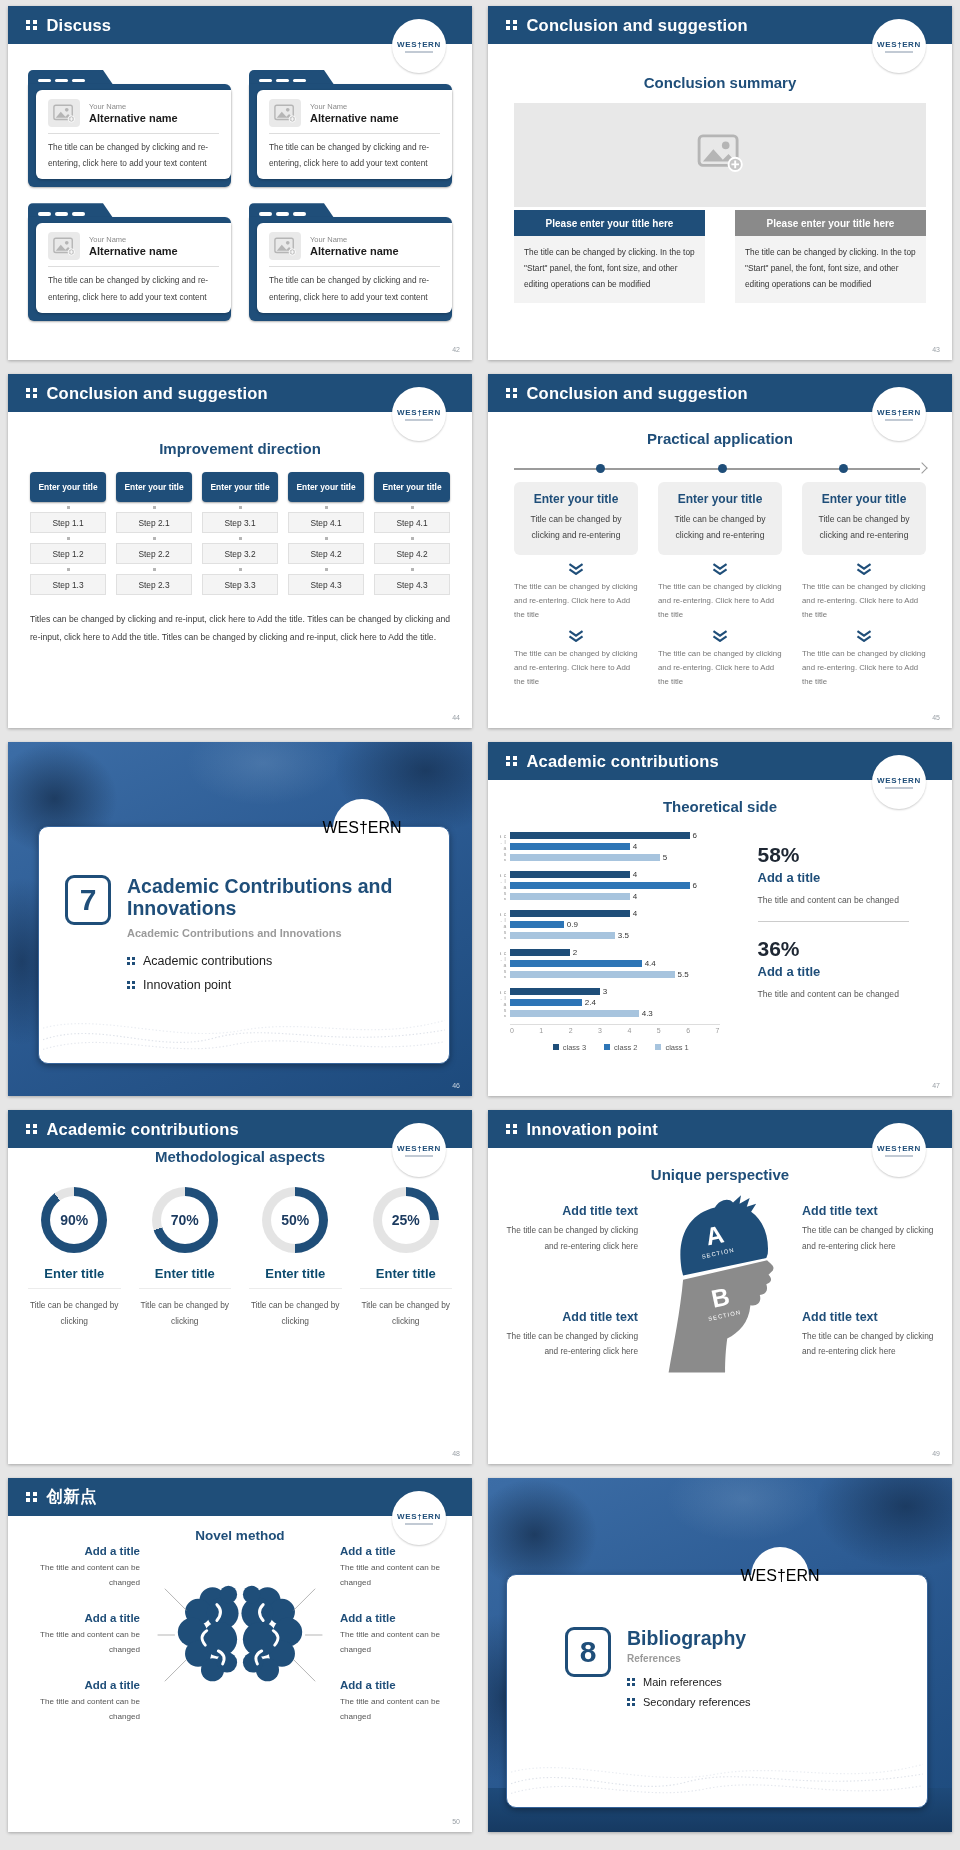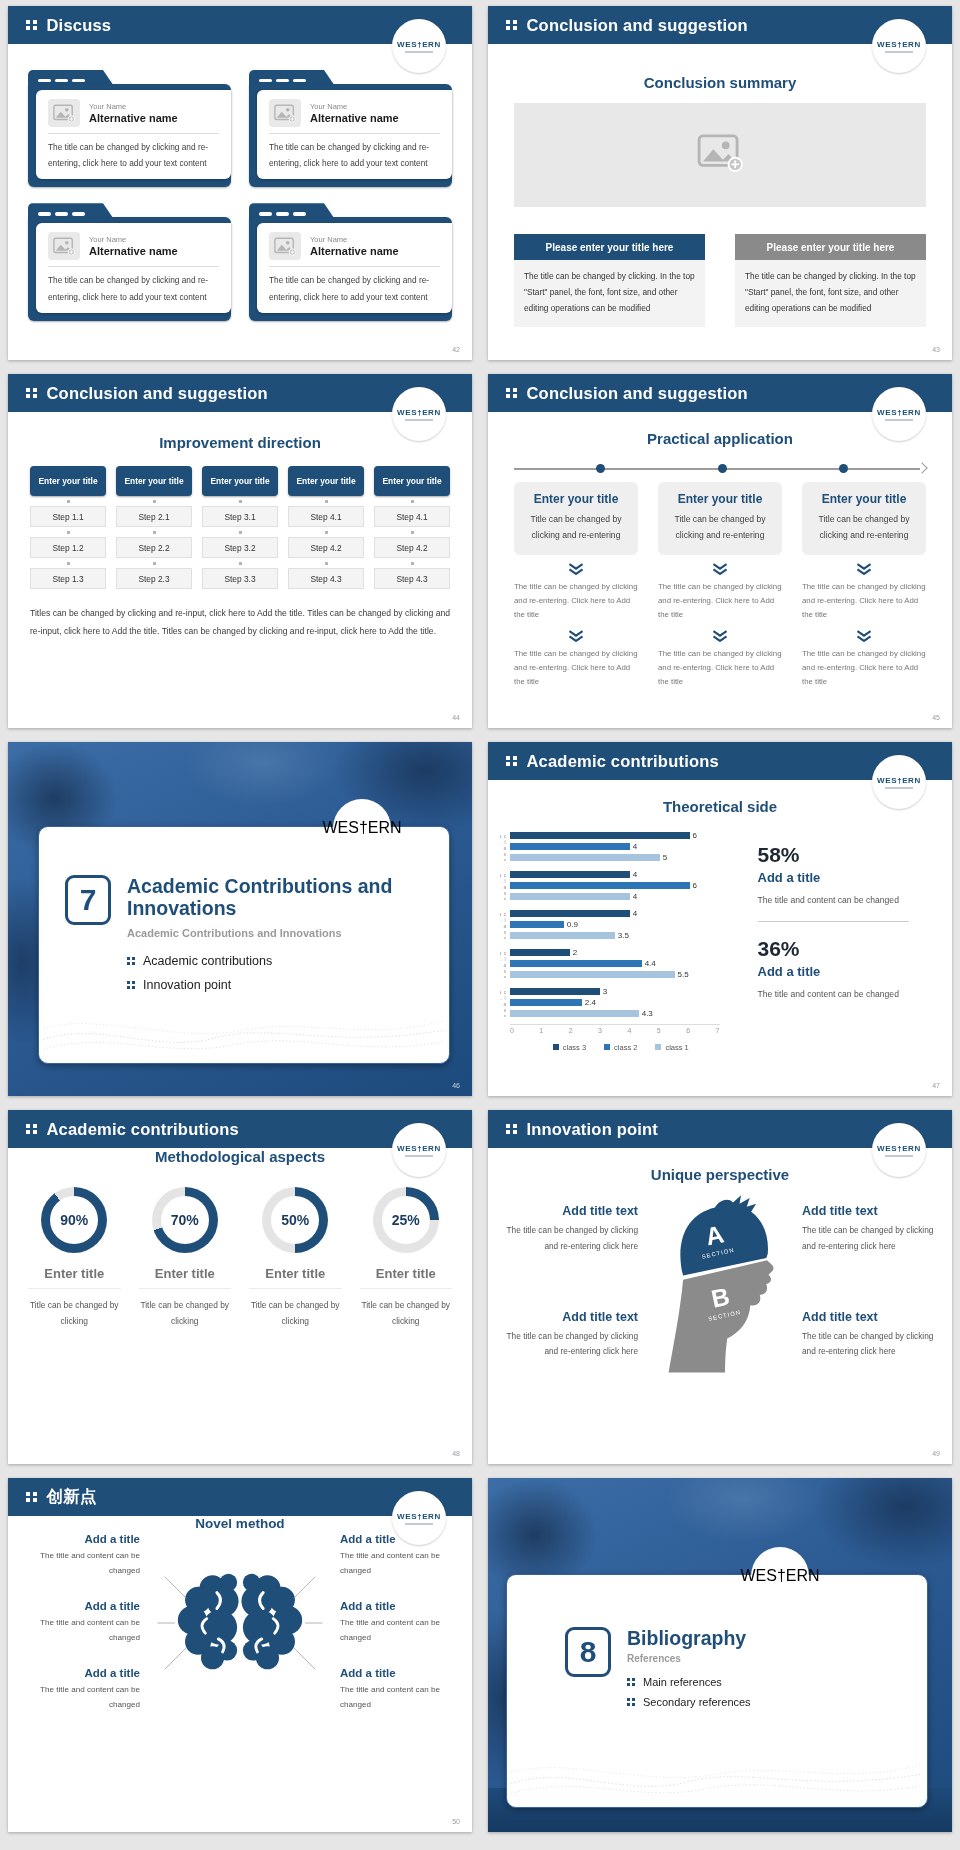--- a/index.html
+++ b/index.html
@@ -28,26 +28,26 @@
   .fc-top{display:flex;gap:9px;align-items:center}
   .img-ph{background:#e9e9e9;border-radius:4px;display:flex;align-items:center;justify-content:center}
   .img-ph.sm{width:32px;height:28px;flex-shrink:0}
   .yn{font-size:7.5px;color:#8a8a8a}
   .an{font-size:11px;font-weight:bold;color:#1c1c1c;margin-top:1px}
   .folder-card hr{border:none;border-top:1px solid #ddd;margin:6px 0 5px}
   .folder-card p{font-size:8.3px;color:#3d3d3d;line-height:1.95}
   
   .c2{padding:16px 26px 0}
   .ph-big{height:104px;background:#e8e8e8;margin-top:12px;display:flex;align-items:center;justify-content:center}
-  .c2-cols{display:grid;grid-template-columns:1fr 1fr;gap:30px;margin-top:27px}
+  .c2-cols{display:grid;grid-template-columns:1fr 1fr;gap:30px;margin-top:3px}
   .panel-h{height:26px;display:flex;align-items:center;justify-content:center;color:#fff;font-weight:bold;font-size:10px}
   .panel-h.blue{background:#1f4e79}.panel-h.gray{background:#8a8a8a}
   .panel-b{background:#f3f3f3;padding:8px 10px 10px;font-size:8.3px;color:#333;line-height:1.95}
   
-  .c3{padding:22px 22px 0}
+  .c3{padding:28px 22px 0}
   .c3-cols{display:grid;grid-template-columns:repeat(5,1fr);gap:10px;margin-top:15px}
   .col-t{background:#1f4e79;color:#fff;font-weight:bold;font-size:8.4px;height:30px;border-radius:4px;display:flex;align-items:center;justify-content:center;box-shadow:0 1px 2px rgba(0,0,0,.35)}
   .step{background:#f4f4f4;border:1px solid #e0e0e0;height:21px;font-size:8.4px;color:#333;display:flex;align-items:center;justify-content:center;margin-top:10px;position:relative}
   .step::before{content:"";position:absolute;top:-7px;left:50%;margin-left:-1.5px;width:3px;height:3px;background:#b5b5b5}
   .c3 .para{margin-top:15px;font-size:8.6px;color:#3a3a3a;text-align:justify;line-height:2.15}
   
   .c4{padding:18px 26px 0}
   .tl{position:relative;height:18px;margin-top:13px}
   .tl-line{position:absolute;left:0;right:6px;top:8px;height:1.5px;background:#9b9b9b}
   .tl-arr{position:absolute;right:0;top:4px;width:8px;height:8px;border-top:1.5px solid #9b9b9b;border-right:1.5px solid #9b9b9b;transform:rotate(45deg)}
@@ -90,21 +90,21 @@
   .stats-col{flex:1;padding:14px 6px 0 0}
   .stat-val{font-size:21px;font-weight:bold;color:#1e2733}
   .stat-title{font-size:13px;font-weight:bold;color:#1f4e79;margin:3px 0 7px}
   .stat-desc{font-size:8.6px;color:#555;line-height:1.9}
   .stat-div{border:none;border-top:1px solid #ccc;margin:13px 0 15px;width:88%}
   
   .c7{padding:22px 20px 0;display:grid;grid-template-columns:repeat(4,1fr);gap:18px}
   .donut{width:66px;height:66px;border-radius:50%;margin:0 auto;position:relative;display:flex;align-items:center;justify-content:center}
   .donut .hole{position:absolute;width:48px;height:48px;background:#fff;border-radius:50%}
   .donut b{position:relative;z-index:2;font-size:14px;color:#1b3a5f}
-  .d-title{font-size:13px;font-weight:bold;color:#737373;text-align:center;margin-top:13px;padding-bottom:7px;border-bottom:1px solid #ececec}
+  .d-title{font-size:13px;font-weight:bold;color:#0c4a6e;text-align:center;margin-top:13px;padding-bottom:7px;border-bottom:1px solid #ececec}
   .d-desc{font-size:8.4px;color:#555;text-align:center;margin-top:8px;line-height:1.95}
   
   .c8{display:grid;grid-template-columns:1fr auto 1fr;gap:6px;padding:6px 18px 0;align-items:center}
   .tcol{display:flex;flex-direction:column;gap:56px}
   .tcol.right3{gap:22px}
   .tcol.l{text-align:right}.tcol.r{text-align:left}
   .t-blk h4{font-size:12.5px;font-weight:bold;color:#1f4e79;margin-bottom:5px}
   .t-blk p{font-size:8.3px;color:#555;line-height:1.85}
   .t-blk.s h4{font-size:11.5px;margin-bottom:4px}
   .t-blk.s p{font-size:8.1px;line-height:1.8}
@@ -698,21 +698,21 @@
           <i></i>
           <i></i>
           <i></i>
         </span>
       <h2>创新点</h2>
     </header>
     <div class="logo">
       <span class="lt">WES†ERN</span>
         <span class="ls"></span>
     </div>
-    <div class="s-title" style="margin-top:0;font-size:13.5px">Novel method</div>
+    <div class="s-title" style="margin-top:12px;font-size:13.5px">Novel method</div>
     <div class="c8" style="padding-top:2px">
       <div class="tcol l right3">
         <div class="t-blk s">
           <h4>Add a title</h4>
           <p>The title and content can be changed</p>
         </div>
         <div class="t-blk s">
           <h4>Add a title</h4>
           <p>The title and content can be changed</p>
         </div>

